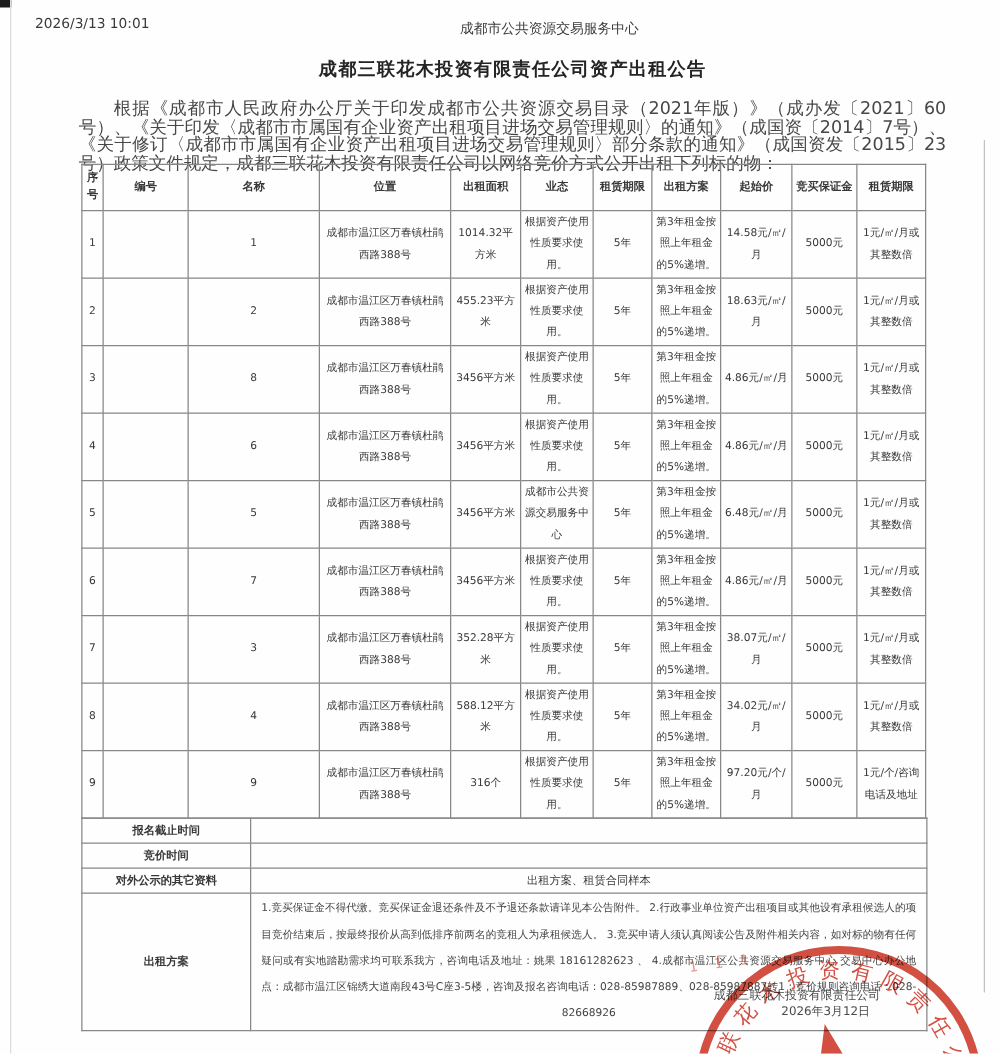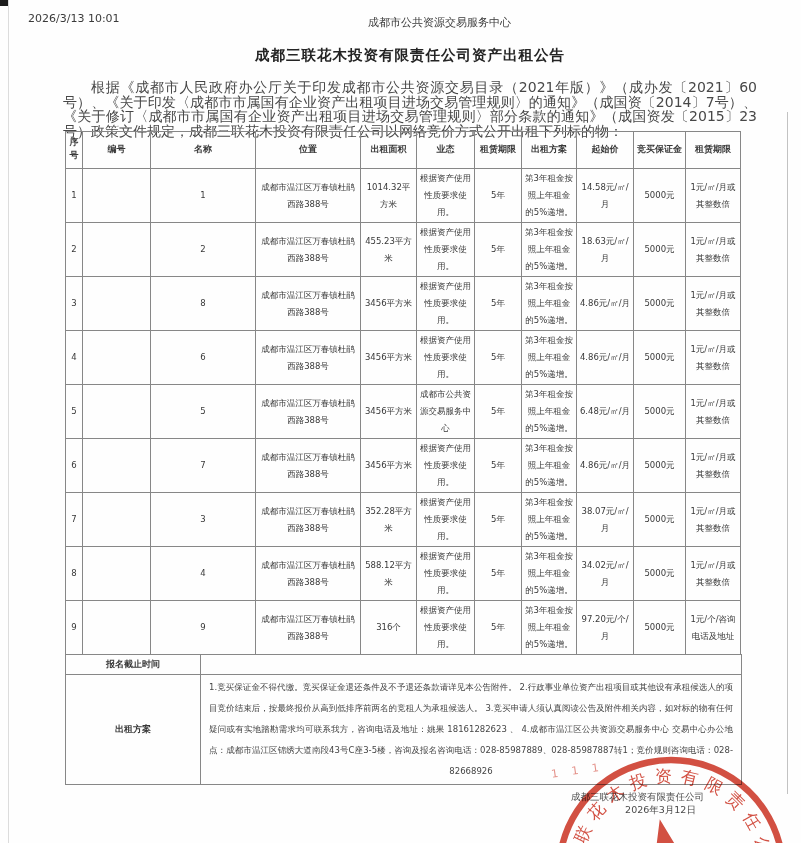--- a/index.html
+++ b/index.html
@@ -221,20 +221,28 @@
 <table class="footer-table">
   <colgroup>
       <col style="width:135px">
       <col style="width:541px">
     </colgroup>
   <tbody id="footer-body">
       <tr>
         <td class="flabel">报名截止时间</td>
         <td class="fvalue"></td>
       </tr>
+      <tr>
+        <td class="flabel">竞价时间</td>
+        <td class="fvalue"></td>
+      </tr>
+      <tr>
+        <td class="flabel">对外公示的其它资料</td>
+        <td class="fvalue">出租方案、租赁合同样本</td>
+      </tr>
       <tr class="contact-row">
         <td class="flabel">出租方案</td>
         <td class="fvalue">1.竞买保证金不得代缴。竞买保证金退还条件及不予退还条款请详见本公告附件。 2.行政事业单位资产出租项目或其他设有承租候选人的项目竞价结束后，按最终报价从高到低排序前两名的竞租人为承租候选人。 3.竞买申请人须认真阅读公告及附件相关内容，如对标的物有任何疑问或有实地踏勘需求均可联系我方，咨询电话及地址：姚果 18161282623 、 4.成都市温江区公共资源交易服务中心 交易中心办公地点：成都市温江区锦绣大道南段43号C座3-5楼，咨询及报名咨询电话：028-85987889、028-85987887转1；竞价规则咨询电话：028-82668926</td>
       </tr>
     </tbody>
 </table>
 
 <div class="signature">
   <div class="sig-company">成都三联花木投资有限责任公司</div>
   <div class="sig-date">2026年3月12日</div>

